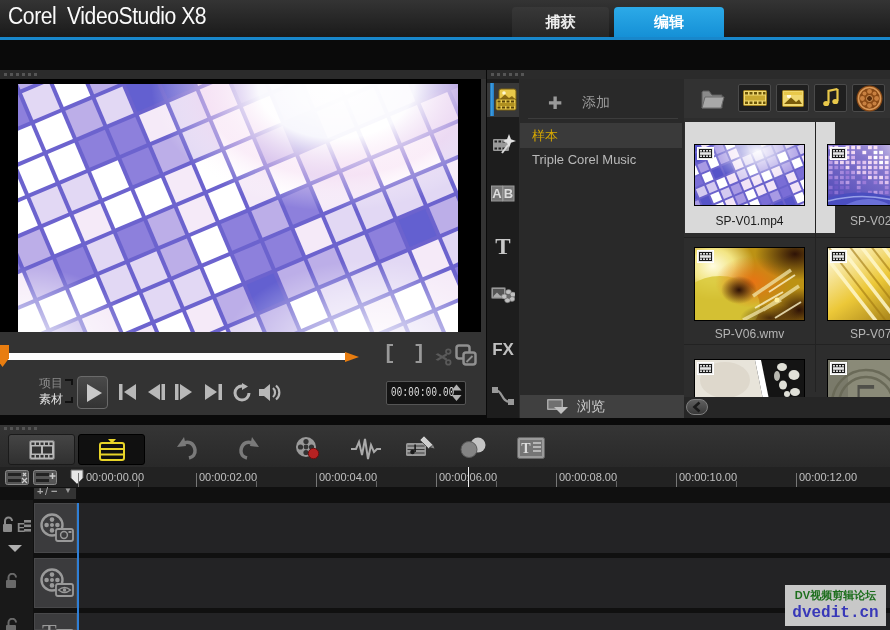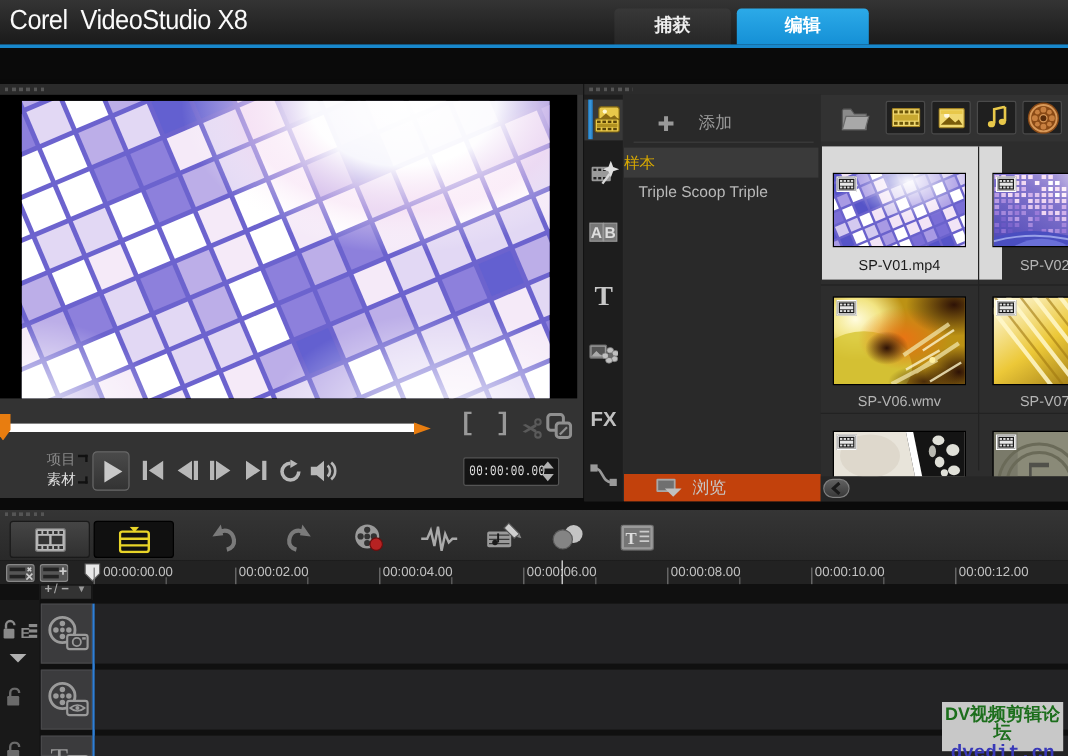--- a/index.html
+++ b/index.html
@@ -40,21 +40,21 @@
 
 #tc{left:386px;top:311px;width:80px;height:24px;background:#141414;border:1px solid #555;border-radius:2px;color:#e2e2e2;font-family:"Liberation Mono",monospace;font-size:12px;line-height:22px;letter-spacing:0.4px;padding-left:4px;transform-origin:left;}
 #tcspin{left:450px;top:311px;width:14px;height:24px;}
 
 #lib{left:487px;top:70px;width:403px;height:348px;background:#2a2a2a;}
 #libstrip{left:0px;top:9px;width:32px;height:339px;background:#1d1d1d;}
 #libnav{left:33px;top:9px;width:164px;height:339px;background:#292929;}
 #addrow{position:absolute;left:0;top:10px;width:164px;height:28px;color:#9a9a9a;font-size:14px;}
 #samplerow{position:absolute;left:0;top:44px;width:162px;height:25px;background:#3a3a3a;color:#d8a900;font-size:13px;line-height:25px;}
 #tsmrow{position:absolute;left:0;top:68px;width:162px;height:25px;color:#b9b9b9;font-size:13px;line-height:25px;}
-#browserow{position:absolute;left:0;top:316px;width:164px;height:23px;color:#c8c8c8;font-size:14px;line-height:23px;background:#c2410c;}
+#browserow{position:absolute;left:0;top:316px;width:164px;height:23px;color:#c8c8c8;font-size:14px;line-height:23px;background:#404040;}
 #thumbs{left:197px;top:9px;width:206px;height:339px;background:#2d2d2d;}
 
 #ltool{position:absolute;left:0;top:0;width:206px;height:39px;background:#323232;}
 .lbtn{position:absolute;top:5px;width:33px;height:28px;background:#1f1f1f;border:1px solid #4a4a4a;border-radius:2px;}
 
 .card{position:absolute;width:150px;}
 .cimg{position:absolute;left:10px;top:22px;width:110px;height:62px;border:1px solid #000;overflow:hidden;}
 .cname{position:absolute;left:0;top:90px;width:129px;text-align:center;font-size:12px;color:#b5b5b5;}
 .badge{position:absolute;left:2px;top:2px;width:17px;height:13px;border:1px solid #fff;background:rgba(20,20,20,.75);}
 
@@ -65,21 +65,21 @@
 #vb2{left:78px;background:#101010;border:1px solid #000;}
 #ruler{left:0;top:467px;width:890px;height:20px;background:#222;color:#c0c0c0;font-size:11px;}
 #plusrow{left:33px;top:487px;width:44px;height:13px;background:#333;border:1px solid #111;}
 #tracks{left:0;top:487px;width:890px;height:143px;background:#101010;}
 #tside{position:absolute;left:0;top:13px;width:33px;height:130px;background:#191919;}
 .thead{position:absolute;left:34px;width:43px;background:#3b3b3d;border:1px solid #48484a;}
 .trow{position:absolute;left:79px;width:811px;background:#232325;}
 #bluebar{position:absolute;left:77px;top:16px;width:2px;height:127px;background:#2f7fd6;}
 
 #wm{left:785px;top:585px;width:101px;height:41px;background:#c8c8c8;text-align:center;}
-#wm .l1{color:#1c6e1c;font-weight:bold;font-size:15px;line-height:15px;margin-top:3px;}
+#wm .l1{color:#1c6e1c;font-weight:bold;font-size:11px;line-height:15px;margin-top:3px;}
 #wm .l2{color:#3838b8;font-weight:bold;font-size:16px;font-family:"Liberation Mono",monospace;line-height:20px;}
 .icon{position:absolute;}
 </style>
 </head>
 <body>
 <div id="app">
 
   <div id="titlebar" class="abs"></div>
   <div id="apptitle" class="abs">Corel&nbsp; VideoStudio X8</div>
   <div id="tabcap" class="abs tab dark">捕获</div>
@@ -487,22 +487,22 @@
           <rect x="1" y="2" width="6" height="6" fill="#999"></rect>
           <rect x="17" y="14" width="6" height="6" fill="#999"></rect>
         </svg>
       </div>
     <div id="libnav" class="abs">
       <div id="addrow">
           <span style="position:absolute;left:28px;top:4px;font-size:17px;color:#999">✚</span>
           <span style="position:absolute;left:62px;top:5px">添加</span>
         </div>
       <div style="position:absolute;left:8px;top:39px;width:150px;height:1px;background:#3c3c3c"></div>
-      <div id="samplerow"><span style="">样本</span></div>
-      <div id="tsmrow"><span style="margin-left:12px">Triple Scoop Triple</span></div>
+      <div id="samplerow"><span style="margin-left:12px">样本</span></div>
+      <div id="tsmrow"><span style="margin-left:12px">Triple Corel Music</span></div>
       <div id="browserow"><svg class="icon" style="left:26px;top:2px" width="24" height="18" viewBox="0 0 24 18" xmlns="http://www.w3.org/2000/svg">
             <rect x="1" y="2" width="16" height="11" rx="1" fill="#a8a8a8"></rect>
             <rect x="2.5" y="3.5" width="13" height="8" fill="#707070"></rect>
             <path d="M8 10 L22 10 L15 17 Z" fill="#c0c0c0"></path>
           </svg><span style="margin-left:57px">浏览</span></div>
     </div>
     <div id="thumbs" class="abs">
       <div id="ltool">
           <svg class="icon" style="left:16px;top:7px" width="26" height="26" viewBox="0 0 26 26" xmlns="http://www.w3.org/2000/svg">
             <path d="M2 6 L2 22 L22 22 L22 9 L12 9 L9 5 L3 5 Z" fill="#8a8a8a" stroke="#5a5a5a"></path>

